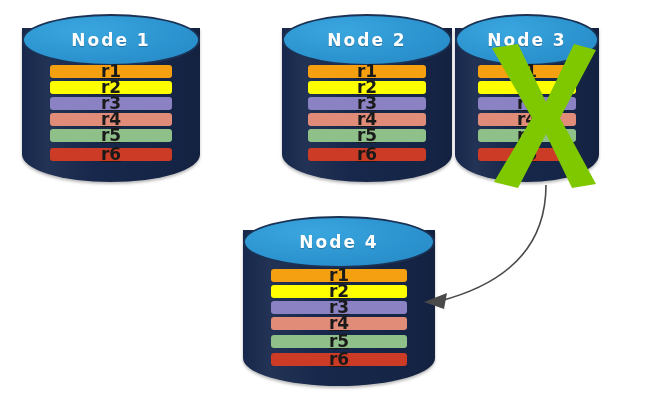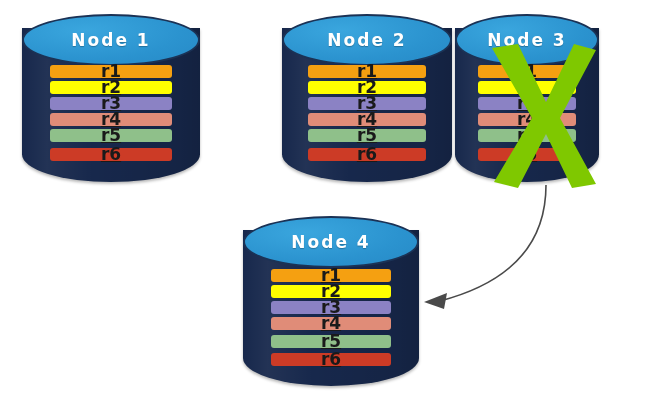--- a/index.html
+++ b/index.html
@@ -195,21 +195,21 @@
       </div>
     </div>
   </div>
 
   <svg class="cross" style="left:490px; top:42px;" width="108" height="148" viewBox="0 0 108 148">
     <g fill="#7fc800">
       <polygon points="2,6 28,2 56,60 84,2 106,8 70,76 106,142 82,146 56,92 28,146 4,140 42,76"></polygon>
     </g>
   </svg>
 
-  <div class="node" style="left:243px; top:212px; width:176px; height:174px;">
+  <div class="node" style="left:243px; top:212px; width:176px; height:174px;padding-left:16px;">
     <div class="node-body"></div>
     <div class="node-top">
       <span class="node-title">Node  4</span>
     </div>
     <div class="rows">
       <div class="row-band" style="left:28px; right:28px; top:57px; background:#f5a011;">
         <span class="row-label">r1</span>
       </div>
       <div class="row-band" style="left:28px; right:28px; top:73px; background:#ffff00;">
         <span class="row-label">r2</span>

